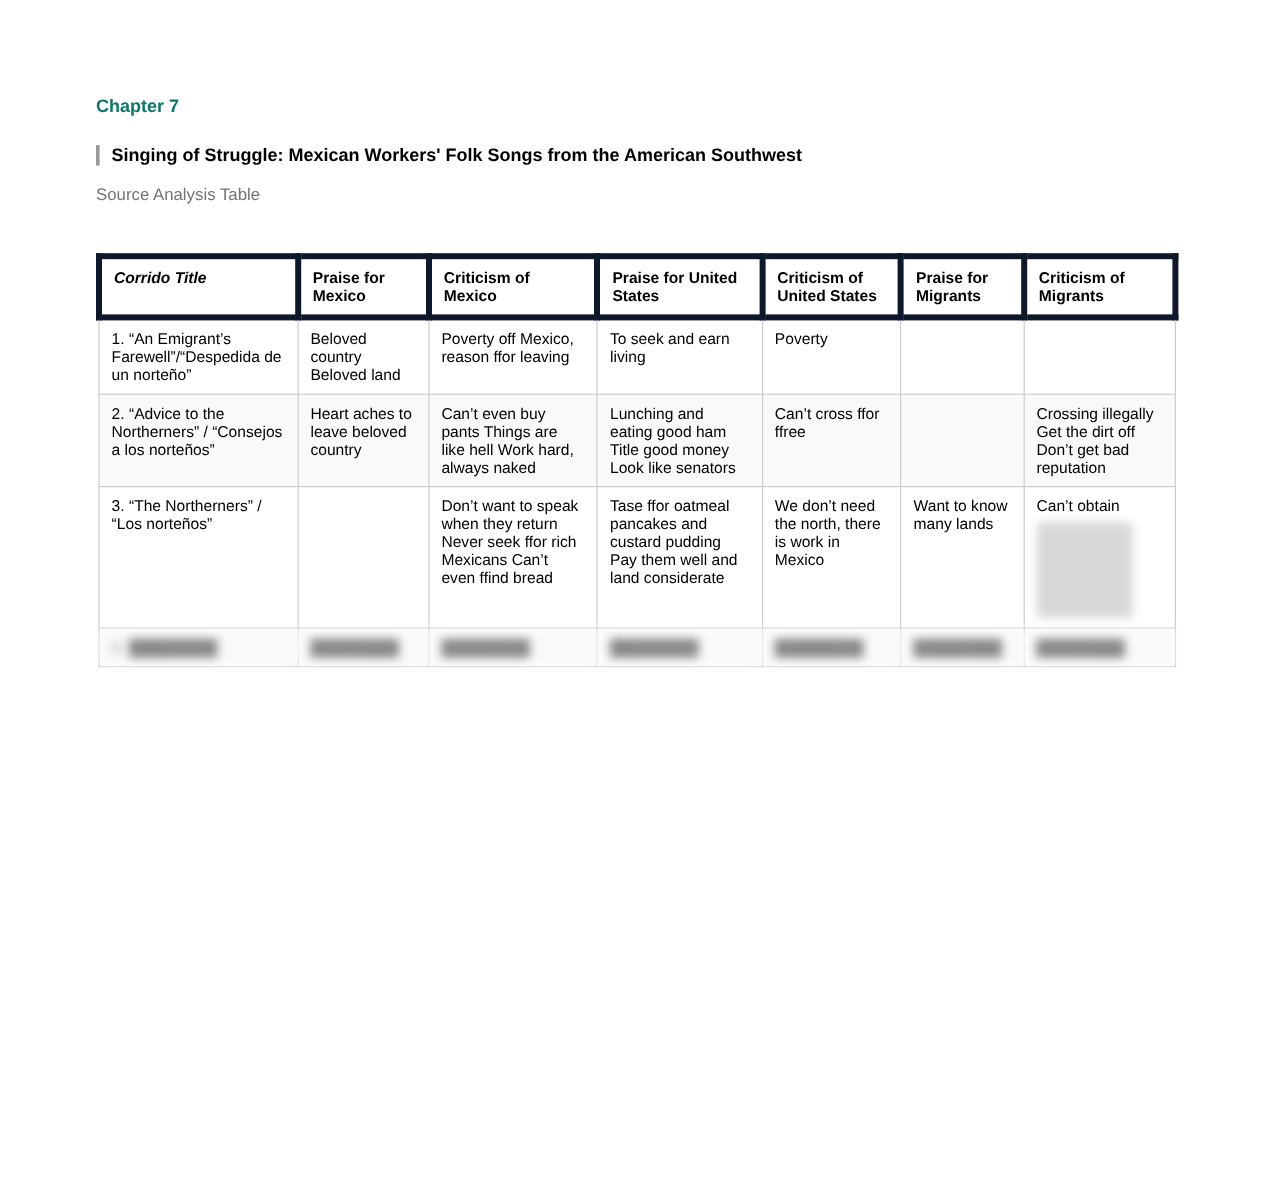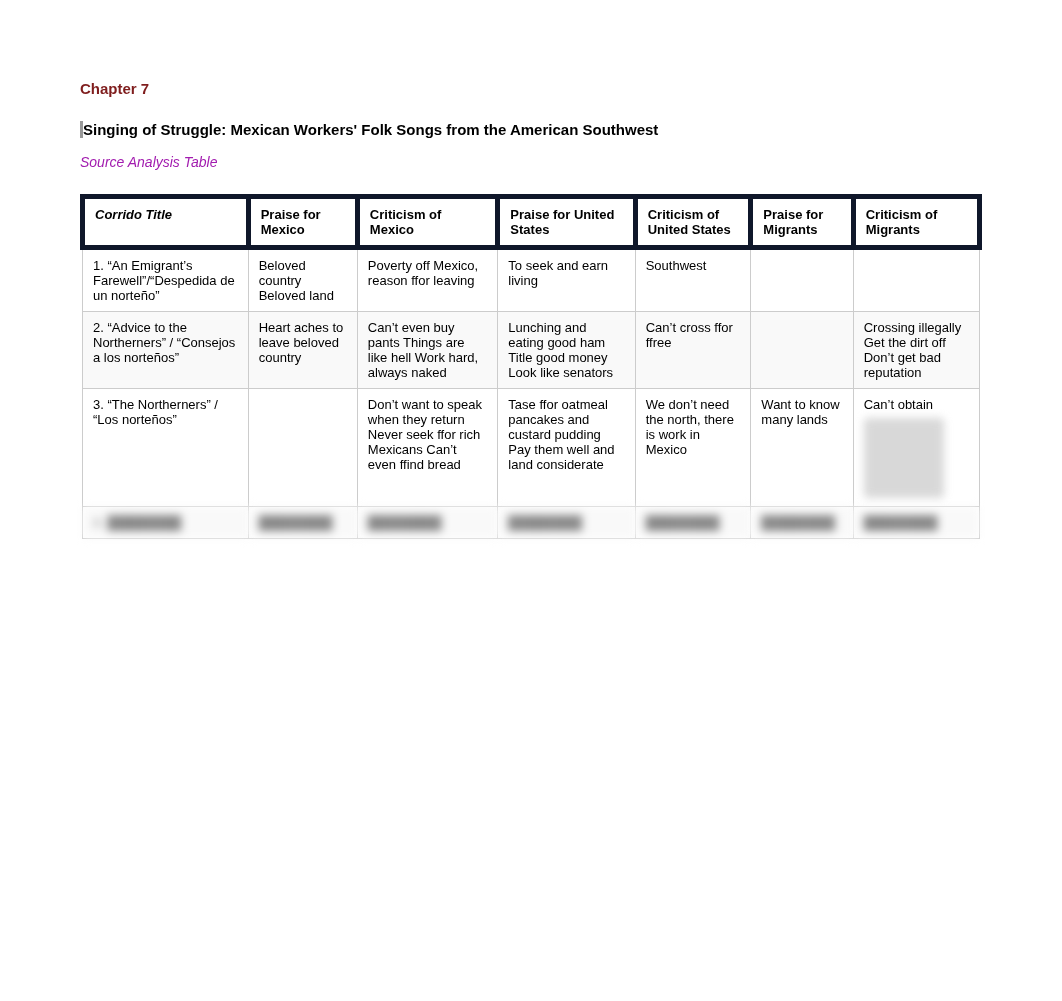--- a/index.html
+++ b/index.html
@@ -12,35 +12,34 @@
       background: #ffffff;
       color: #000000;
       width: 1062px;
       min-height: 1001px;
       padding: 80px 80px 40px 80px;
     }
     .chapter-heading {
       font-size: 15px;
       font-weight: bold;
       margin-bottom: 24px;
-      color: #7f1d1d;
+      color: #0f766e;
     }
     .book-title {
       font-size: 15px;
       font-weight: bold;
       margin-bottom: 16px;
       color: #000;
       border-left: 3px solid #999;
-      padding-left: 0;
+      padding-left: 10px;
     }
     .source-label {
       font-size: 14px;
-      font-style: italic;
-      margin-bottom: 24px;
-      color: #a21caf;
+      margin-bottom: 41px;
+      color: #737373;
     }
     table {
       border-collapse: collapse;
       width: 100%;
       font-size: 13px;
     }
     th {
       font-weight: bold;
       text-align: left;
       vertical-align: top;
@@ -97,21 +96,21 @@
   </thead>
   <tbody>
 
     <tr>
       <td>
         <span class="bold-title">1. “An Emigrant’s Farewell”/“Despedida de un norteño”</span>
       </td>
       <td>Beloved country Beloved land</td>
       <td>Poverty off Mexico, reason ffor leaving</td>
       <td>To seek and earn living</td>
-      <td>Southwest</td>
+      <td>Poverty</td>
       <td></td>
       <td></td>
     </tr>
 
     <tr>
       <td>
         <span class="bold-title">2. “Advice to the Northerners” / “Consejos a los norteños”</span>
       </td>
       <td>Heart aches to leave beloved country</td>
       <td>Can’t even buy pants Things are like hell Work hard, always naked</td>

